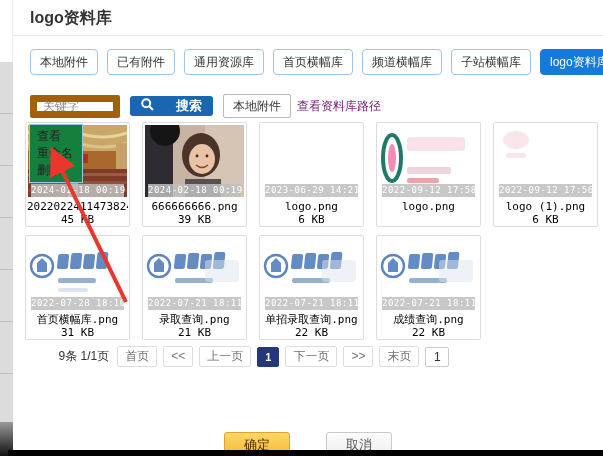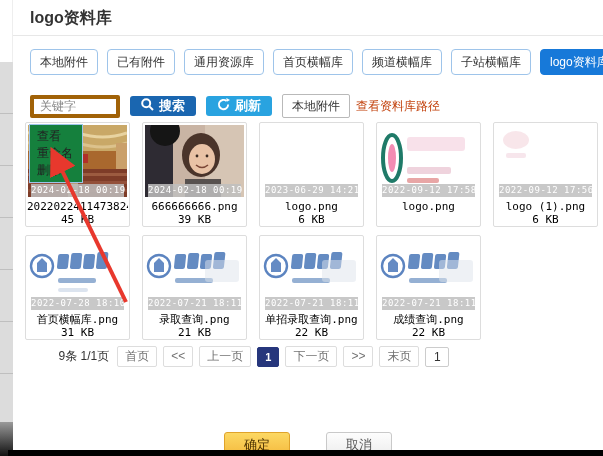--- a/index.html
+++ b/index.html
@@ -22,35 +22,35 @@
 
   .tabs { position:absolute; left:17px; top:49px; display:flex; gap:9px; }
   .tab {
     font-size:12px; color:#333; background:#fff; border:1px solid #9ec4ea; border-radius:4px;
     padding:6px 9px; cursor:pointer; white-space:nowrap; line-height:1;
   }
   .tab.active { background:#1779d9; border-color:#1779d9; color:#fff; }
 
   .search-row { position:absolute; left:17px; top:93px; height:26px; display:flex; align-items:center; }
   .kw-input {
-    width:90px; height:23px; border:4px solid #a16207; border-radius:2px; padding:0 6px;
+    width:90px; height:23px; border:7px solid #a16207; border-radius:2px; padding:0 6px;
     font-size:12px; color:#333; font-family:"Liberation Sans",sans-serif;
   }
   .kw-input::placeholder { color:#888; }
   .btn-search, .btn-refresh {
     margin-left:10px; height:20px; padding:0 11px; border:none; border-radius:3px;
-    color:#fff; font-size:13px; font-weight:bold; display:flex; align-items:center; gap:5px; cursor:pointer;
+    color:#fff; font-size:13px; font-weight:bold; display:flex; align-items:center; gap:22px; cursor:pointer;
   }
   .btn-search { background:#1a66b0; }
   .btn-refresh { background:#29a3e0; }
   .btn-local {
     margin-left:10px; height:24px; padding:0 9px; background:#fff; border:1px solid #b9b9b9;
     border-radius:2px; font-size:12px; color:#333; cursor:pointer;
   }
-  .view-path { margin-left:6px; font-size:12px; color:#c2410c; }
+  .view-path { margin-left:6px; font-size:12px; color:#701a75; }
 
   .grid-row { position:absolute; display:flex; gap:12px; left:12px; }
   .grid-row.r1 { top:122px; }
   .grid-row.r2 { top:235px; }
   .file-card {
     width:105px; height:105px; background:#fff; border:1px solid #ddd; border-radius:2px; position:relative;
   }
   .thumb { position:absolute; left:2px; top:2px; width:99px; height:72px; overflow:hidden; background:#fff; }
   .thumb svg { display:block; }
   .tsbar {
@@ -134,29 +134,20 @@
     <input class="kw-input" type="text" placeholder="关键字" style="">
     <button class="btn-search">
       <span>
         <svg width="13" height="13" viewBox="0 0 13 13">
             <circle cx="5.2" cy="5.2" r="4" fill="none" stroke="#fff" stroke-width="2"></circle>
             <line x1="8.4" y1="8.4" x2="12" y2="12" stroke="#fff" stroke-width="2"></line>
           </svg>
       </span>
       <span>搜索</span>
     </button>
-    <button class="btn-refresh">
-      <span>
-        <svg width="13" height="13" viewBox="0 0 14 14">
-            <path d="M12 7a5 5 0 1 1-1.7-3.7" fill="none" stroke="#fff" stroke-width="2"></path>
-            <path d="M10 0 L10.6 4 L14 2.2 Z" fill="#fff"></path>
-          </svg>
-      </span>
-      <span>刷新</span>
-    </button>
     <button class="btn-local">本地附件</button>
     <span class="view-path">查看资料库路径</span>
   </div>
 
   <div class="grid-row r1">
 
     <div class="file-card">
       <div class="thumb">
         <svg width="99" height="72" viewBox="0 0 99 72">
           <rect width="99" height="72" fill="#a9682e"></rect>

